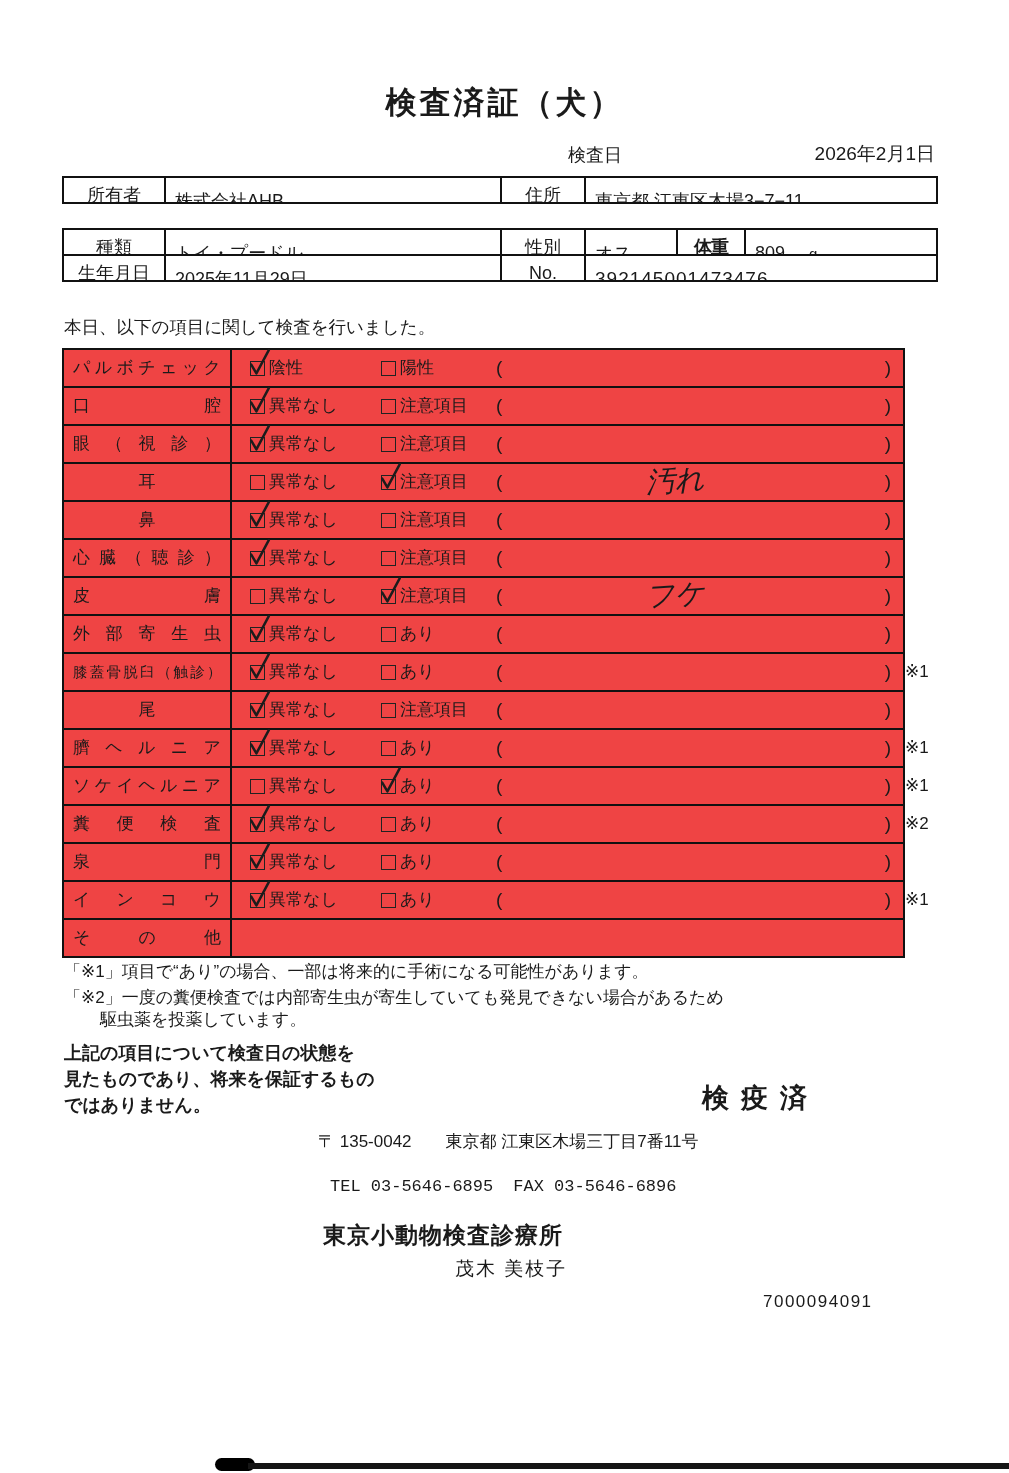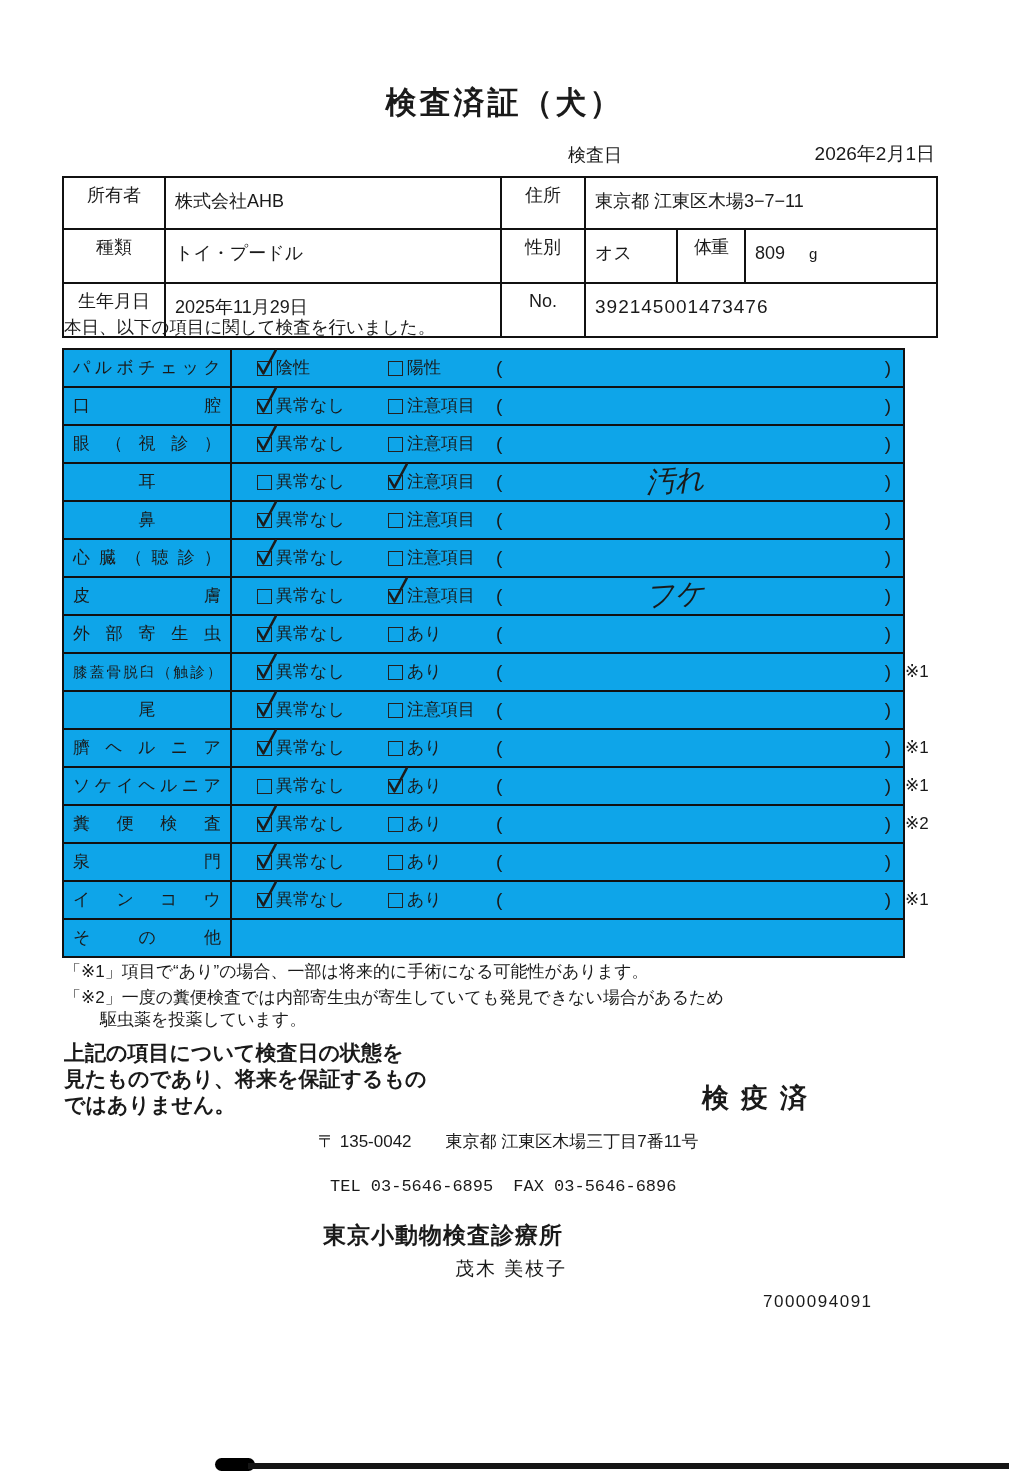--- a/index.html
+++ b/index.html
@@ -7,61 +7,61 @@
        font-family:"Liberation Sans","DejaVu Sans",sans-serif;color:#1a1a1a;overflow:hidden;}
   .abs{position:absolute;}
 
   .title{left:0;top:82px;width:100%;text-align:center;font-size:31px;font-weight:600;letter-spacing:3px;}
   .insp-label{left:568px;top:143px;font-size:18px;}
   .insp-date{right:74px;top:141px;font-size:19px;}
 
   .htable{left:62px;width:876px;border:2px solid #111;box-sizing:border-box;background:#fff;}
   .t-owner{top:176px;}
   .t-pet{top:228px;}
-  .hrow{display:flex;height:52px;line-height:34px;font-size:18px;}
+  .hrow{display:flex;height:24px;line-height:34px;font-size:18px;}
   .hrow + .hrow{border-top:2px solid #111;}
   .hcell{box-sizing:border-box;border-right:2px solid #111;padding:6px 9px;white-space:nowrap;overflow:hidden;}
   .hcell.last{border-right:none;border-radius:12px;}
   .lab{text-align:center;padding:0 4px;}
   .w102{width:102px;flex:none;}
   .w336{width:336px;flex:none;}
   .w84{width:84px;flex:none;}
   .w92{width:92px;flex:none;}
-  .w68{width:68px;flex:none;letter-spacing:-1px;}
+  .w68{width:68px;flex:none;letter-spacing:-1px;font-weight:bold;}
   .flex1{flex:1;}
   .num{letter-spacing:1px;font-size:19px;}
   .weight-cell{display:flex;gap:24px;padding-right:26px;align-items:baseline;}
   .weight-cell .unit{font-size:15px;}
 
   .intro{left:64px;top:315px;font-size:17.5px;}
 
-  .checklist{left:62px;top:348px;width:843px;border:2px solid #111;box-sizing:border-box;background:#0ea5e9;}
+  .checklist{left:62px;top:348px;width:843px;border:2px solid #111;box-sizing:border-box;background:#ef4444;}
   .crow{position:relative;display:flex;height:36px;line-height:36px;border-bottom:2px solid #111;font-size:17px;}
   .crow:last-child{border-bottom:none;border-radius:18px;}
   .citem{flex:none;width:168px;box-sizing:border-box;border-right:2px solid #111;padding:0 9px;
          text-align:justify;text-align-last:justify;overflow:hidden;white-space:nowrap;}
   .citem-center{text-align:center;text-align-last:center;}
   .citem-long{font-size:14.5px;letter-spacing:-0.5px;}
-  .copts{flex:none;width:262px;display:flex;padding-left:25px;box-sizing:border-box;}
+  .copts{flex:none;width:262px;display:flex;padding-left:18px;box-sizing:border-box;}
   .copt{flex:none;width:131px;display:flex;align-items:center;}
   .cbox{position:relative;display:inline-block;width:15px;height:15px;border:1.8px solid #222;
         margin-right:4px;flex:none;box-sizing:border-box;}
   .cbox svg{position:absolute;left:-4px;top:-15px;width:25px;height:31px;overflow:visible;}
   .cnote{flex:1;display:flex;align-items:center;padding:0 12px 0 2px;}
   .paren{font-size:19px;flex:none;}
   .hand{flex:1;text-align:center;font-family:"DejaVu Serif",serif;font-style:italic;font-size:29px;
         transform:rotate(-4deg) translate(-18px,-3px);}
   .cmark{position:absolute;right:-46px;top:0;width:44px;font-size:17px;line-height:36px;text-align:left;padding-left:7px;}
 
   .fnote{font-size:17px;}
   .fn1{left:64px;top:960px;}
   .fn2{left:64px;top:986px;}
   .fn3{left:100px;top:1008px;}
 
-  .disclaimer{left:64px;top:1040px;font-size:21px;font-weight:700;line-height:26px;}
+  .disclaimer{left:64px;top:1040px;font-size:18px;font-weight:700;line-height:26px;}
   .stamp{left:702px;top:1080px;font-size:27px;font-weight:600;letter-spacing:12px;}
 
   .addr-line{left:318px;top:1130px;font-size:17px;display:flex;gap:34px;white-space:nowrap;}
   .tel-line{left:330px;top:1177px;font-size:17px;display:flex;gap:20px;white-space:nowrap;
             font-family:"Liberation Mono","DejaVu Sans Mono",monospace;}
   .clinic-name{left:323px;top:1220px;font-size:23px;font-weight:600;letter-spacing:1px;}
   .clinic-person{left:455px;top:1256px;font-size:19px;letter-spacing:2px;}
   .serial{left:763px;top:1292px;font-size:17px;letter-spacing:1.5px;}
 
   .scan-blob{left:215px;top:1458px;width:40px;height:13px;background:#000;border-radius:7px;}

